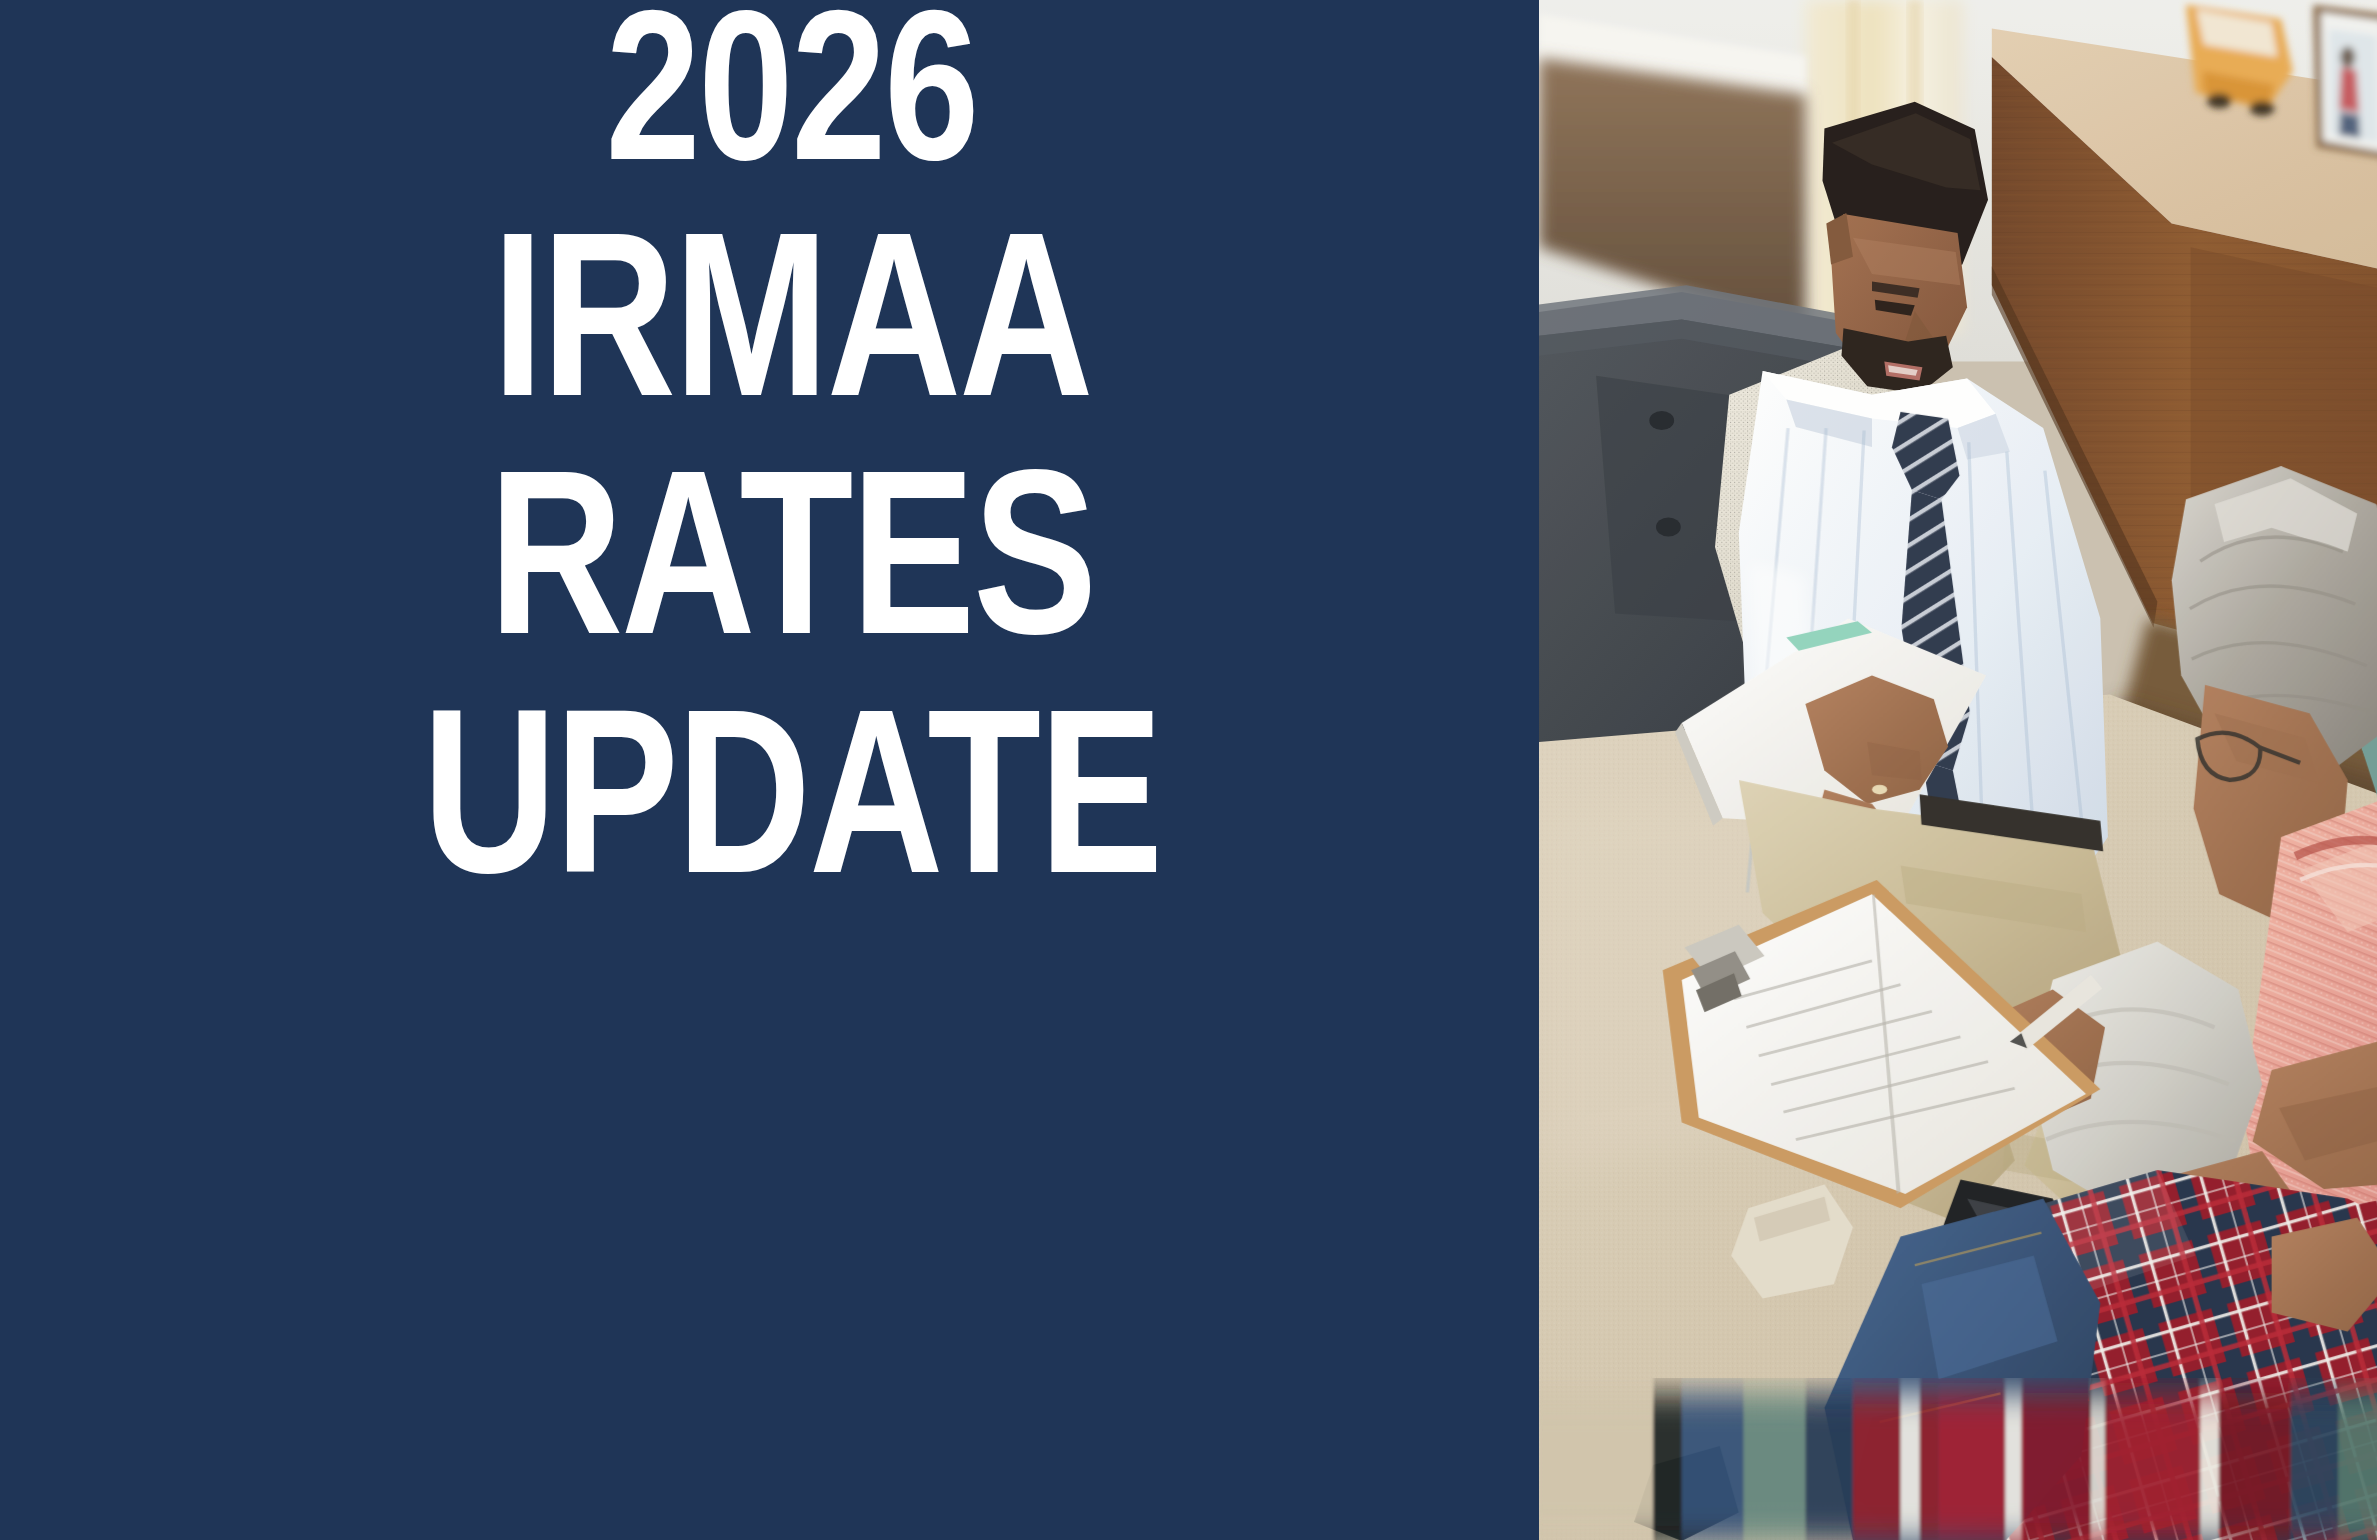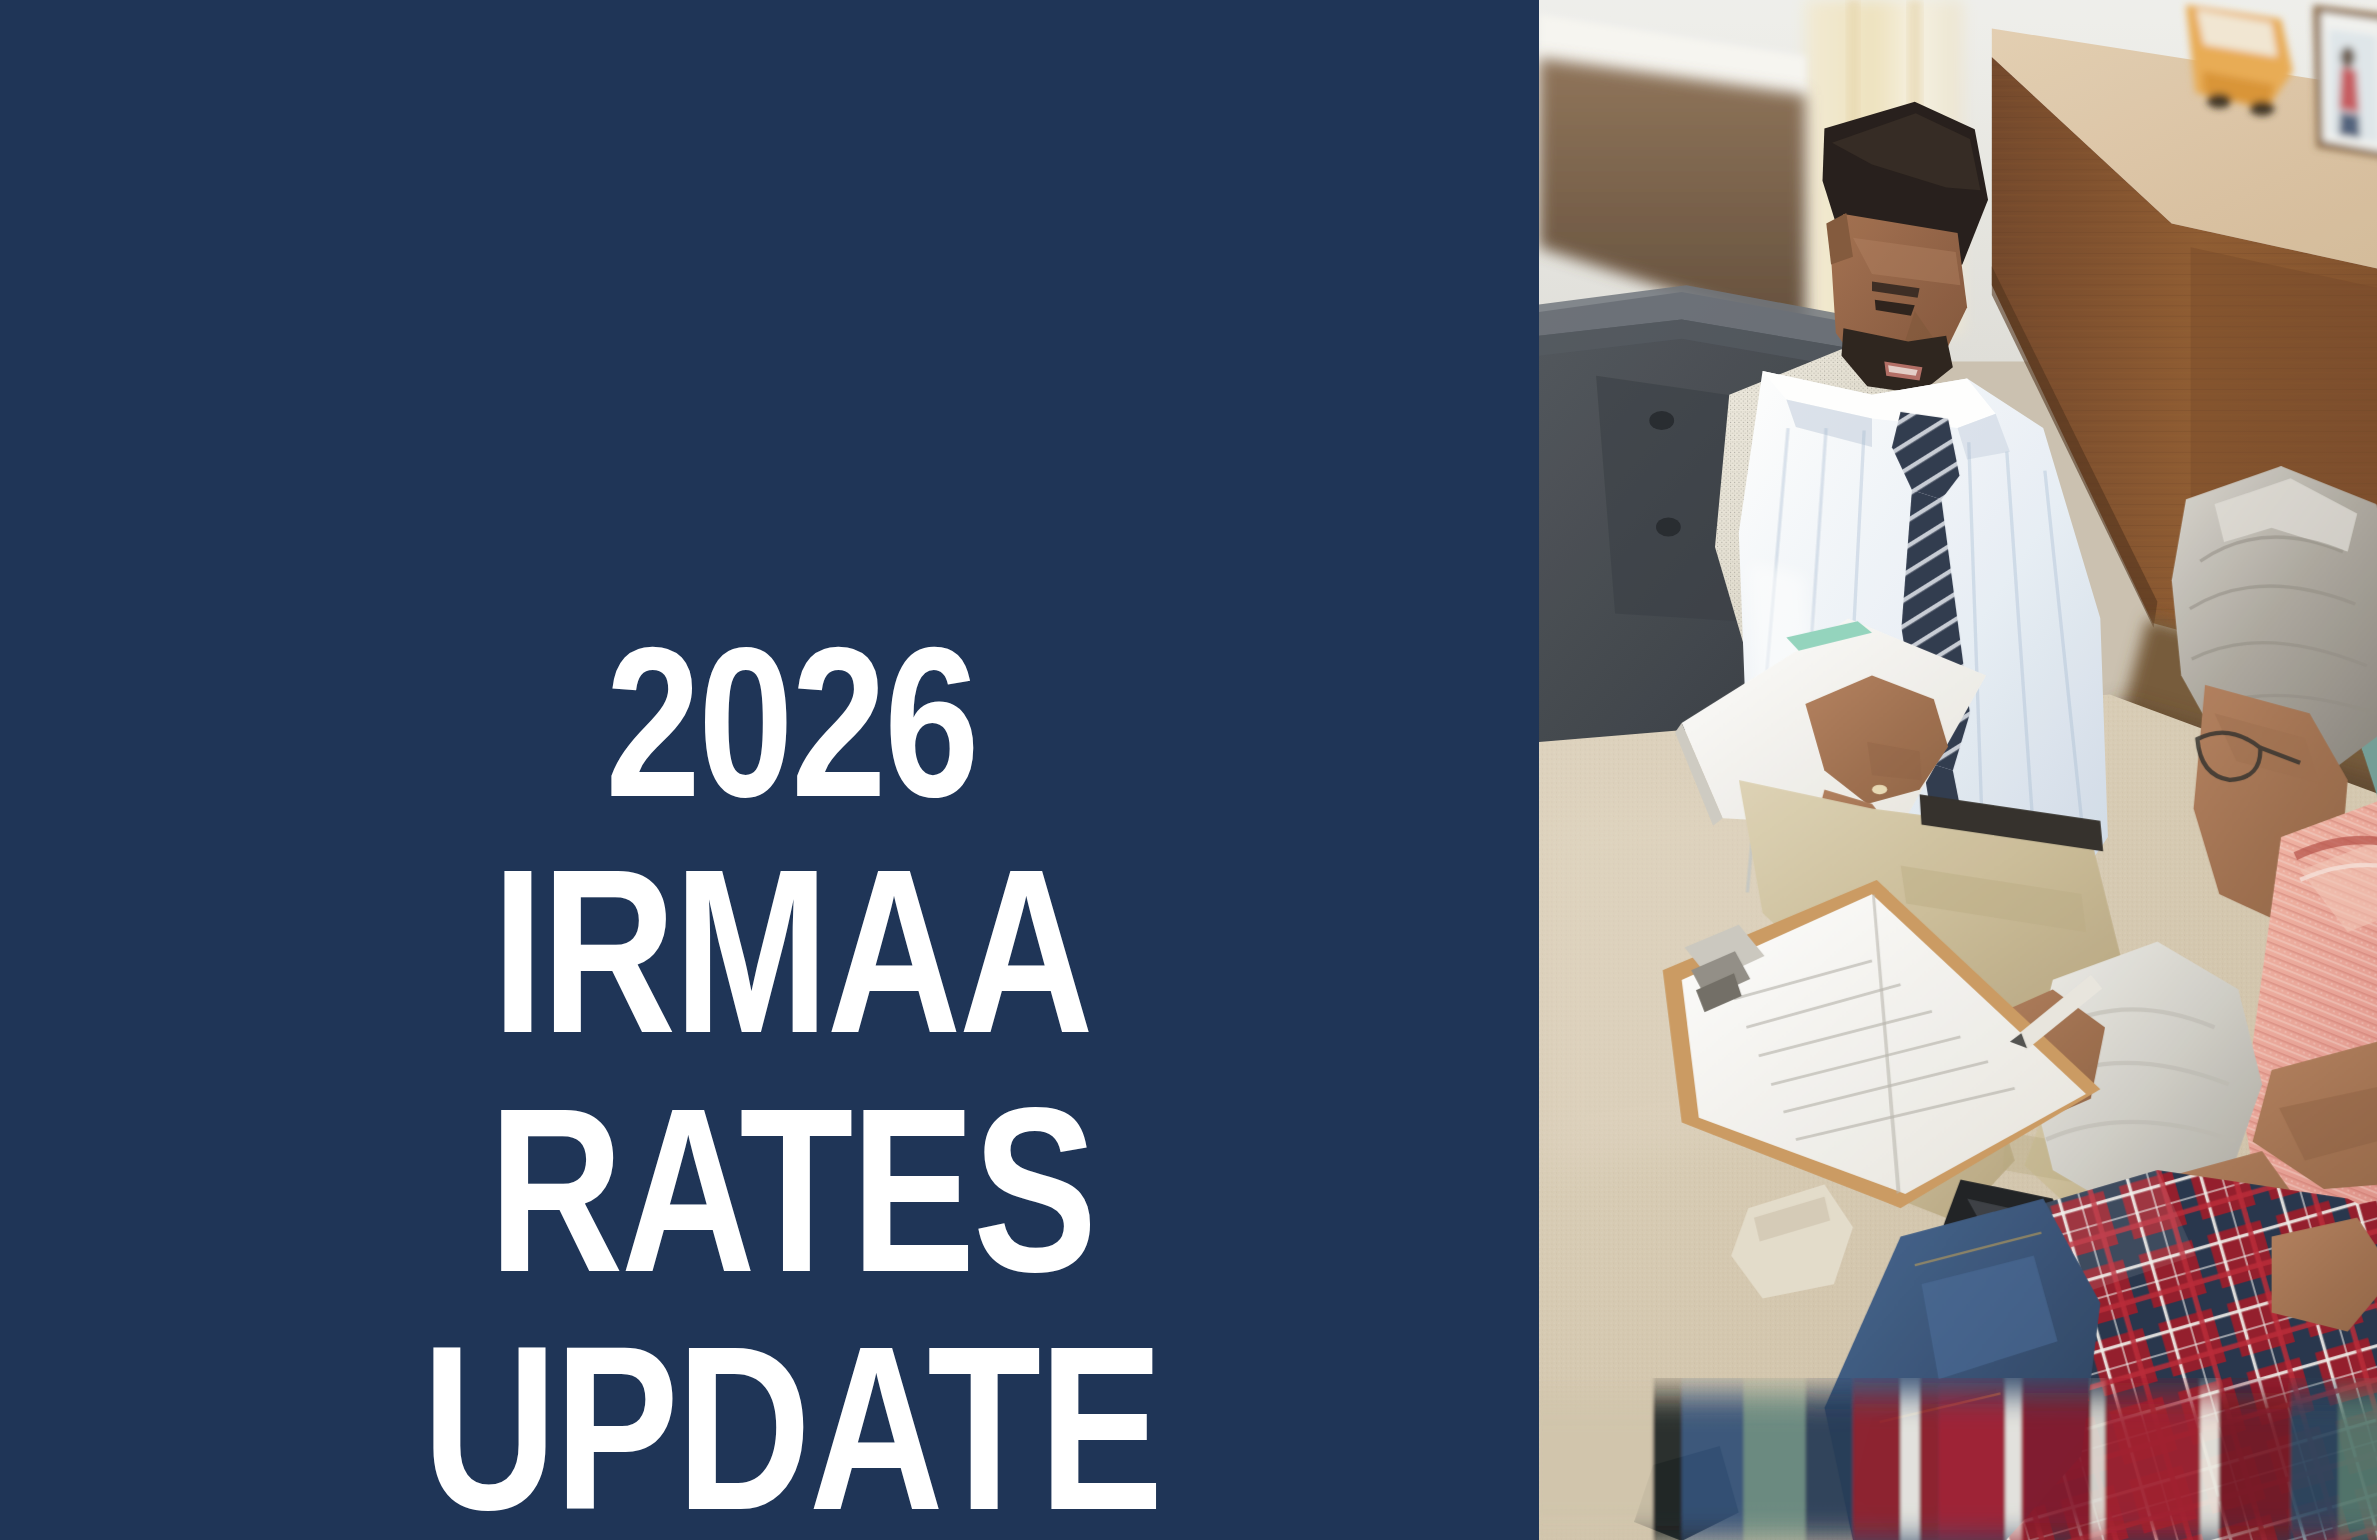--- a/index.html
+++ b/index.html
@@ -1,21 +1,21 @@
 <!DOCTYPE html>
 <html style="font-size:7.6px"><head>
 <meta charset="utf-8">
 <style>
   html,body{margin:0;padding:0;background:#1f3557;}
   body{width:2739px;height:1541px;overflow:hidden;font-family:"Liberation Sans",sans-serif;}
   #stage{position:relative;width:2739px;height:1541px;background:#1f3557;overflow:hidden;}
 
   
   #text-panel{position:absolute;left:0;top:0;width:1583px;height:1541px;background:#1f3557;
-    display:flex;flex-direction:column;align-items:center;justify-content:flex-end;}
+    display:flex;flex-direction:column;align-items:center;justify-content:flex-start;}
   #headline{display:flex;flex-direction:column;align-items:center;justify-content:center;
     width:1141px;margin-top:-19px;}
   .hl{color:#ffffff;font-family:"Liberation Sans",sans-serif;font-weight:700;
       font-stretch:condensed;transform:scaleX(.80);transform-origin:center center;
       white-space:nowrap;text-align:center;line-height:.97;letter-spacing:-2.9px;}
   .hl-1{font-size:214px;margin-bottom:12.4px;}
   .hl-2{font-size:233px;margin-bottom:12.4px;}
   .hl-3{font-size:233px;margin-bottom:12.4px;}
   .hl-4{font-size:233px;}
 

